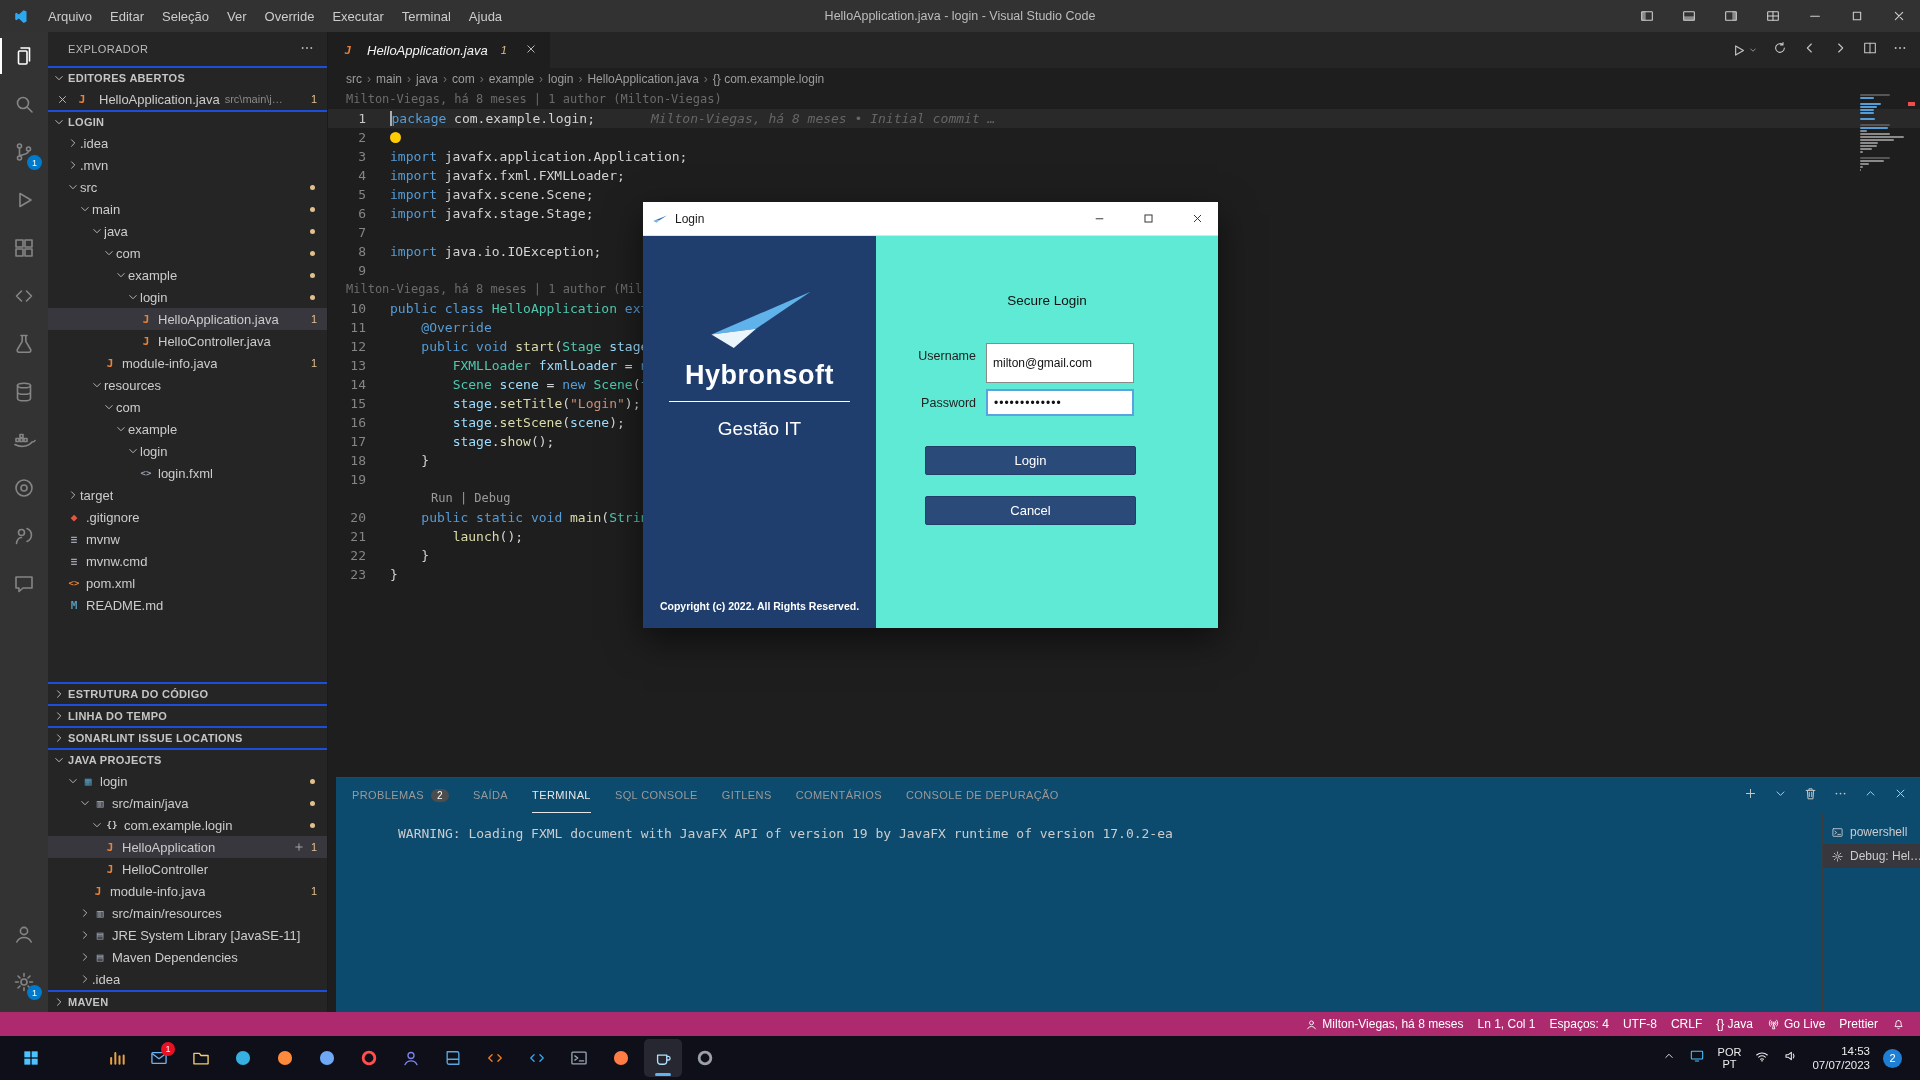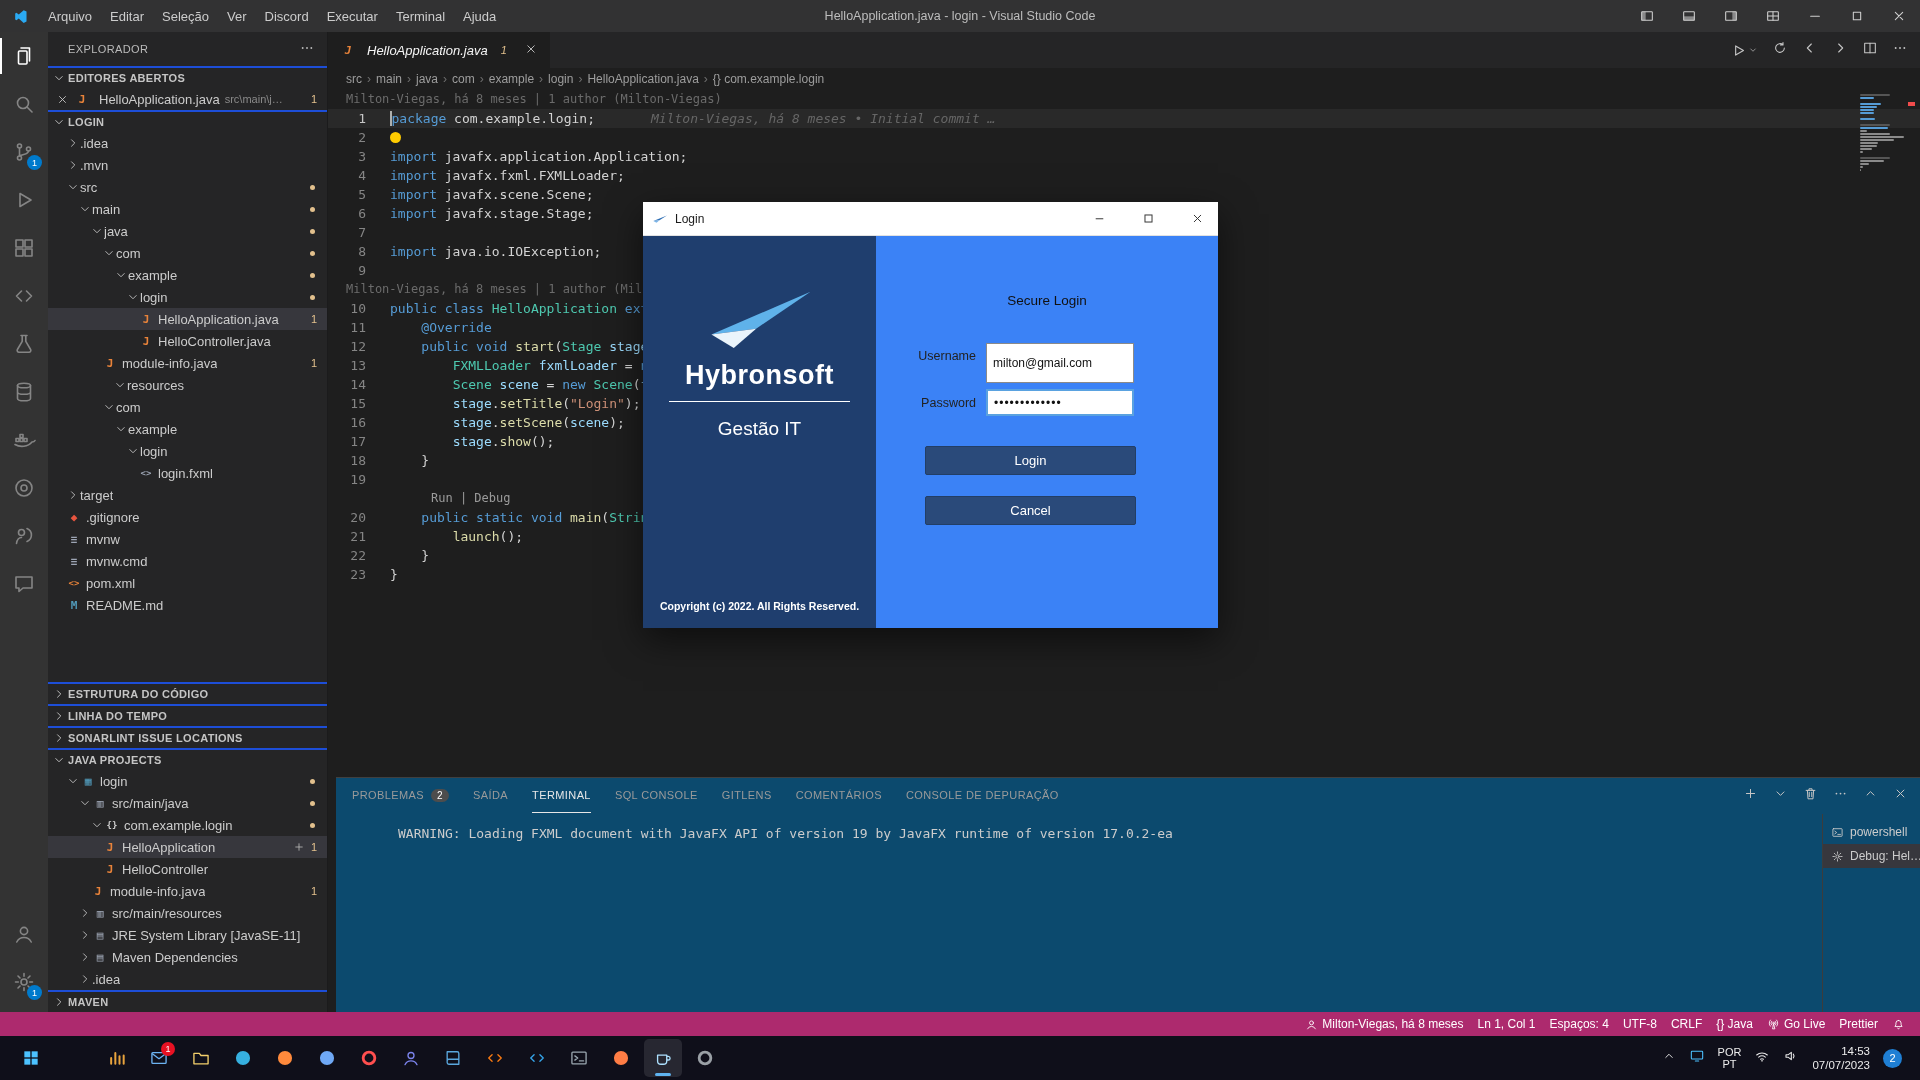--- a/index.html
+++ b/index.html
@@ -107,21 +107,21 @@
   .dlg-tb{height:34px;background:#ffffff;display:flex;align-items:center;padding-left:9px;gap:7px;border-bottom:1px solid #e2e2e2;}
   .dlg-title{color:#1a1a1a;font-size:12px;}
   .dlg-btn{width:42px;height:34px;display:flex;align-items:center;justify-content:center;color:#333333;}
   .dlg-btn.first{margin-left:auto;}
   .dlg-body{flex:1;display:flex;}
   .dlg-left{width:233px;background:#1f3e6e;position:relative;text-align:center;color:#ffffff;}
   .logo-wrap{margin-top:48px;}
   .brand-name{font-size:27px;font-weight:bold;letter-spacing:.5px;padding-bottom:10px;border-bottom:1.5px solid #ffffff;margin:4px 26px 0;}
   .brand-tag{font-size:19px;margin-top:16px;}
   .brand-copy{position:absolute;bottom:16px;left:0;right:0;font-size:10.5px;font-weight:bold;}
-  .dlg-right{flex:1;background:#3b82f6;position:relative;color:#111111;}
+  .dlg-right{flex:1;background:#5eead4;position:relative;color:#111111;}
   .dlg-heading{position:absolute;top:57px;left:0;right:0;text-align:center;font-size:13.5px;}
   .dlg-label{position:absolute;left:0;width:100px;text-align:right;font-size:12.5px;color:#222;}
   .lb-user{top:113px;} .lb-pass{top:160px;}
   .dlg-input{position:absolute;left:110px;width:148px;background:#ffffff;font-size:12px;padding:0 6px;color:#111;}
   .in-user{top:107px;height:40px;border:1px solid #8a8a8a;}
   .in-pass{top:153px;height:27px;border:2px solid #5aa2e0;letter-spacing:1px;}
   .dlg-bt{position:absolute;left:49px;width:211px;height:29px;background:#2a4a7a;color:#ffffff;border:1px solid #223e66;border-radius:2px;font-size:13px;}
   .bt-login{top:210px;} .bt-cancel{top:260px;}
 </style>
 </head>
@@ -133,21 +133,21 @@
     <span class="ic vslogo">
       <svg width="17" height="17" viewBox="0 0 24 24">
           <path fill="#2aa9f2" d="M16.5 3l-7 6.2-3.2-2.4-1.8.9v8.6l1.8.9 3.2-2.4 7 6.2 4-1.9V4.9z"></path>
         </svg>
     </span>
     <div id="menubar">
         <span class="menu-item">Arquivo</span>
         <span class="menu-item">Editar</span>
         <span class="menu-item">Seleção</span>
         <span class="menu-item">Ver</span>
-        <span class="menu-item">Discord</span>
+        <span class="menu-item">Override</span>
         <span class="menu-item">Executar</span>
         <span class="menu-item">Terminal</span>
         <span class="menu-item">Ajuda</span>
       </div>
     <div class="win-title">HelloApplication.java - login - Visual Studio Code</div>
     <div class="win-controls">
         <span class="wc-btn">
           <span class="ic">
             <svg width="16" height="16" viewBox="0 0 24 24" fill="none" stroke="currentColor" stroke-width="1.6" stroke-linecap="round" stroke-linejoin="round">
               <rect x="4" y="5.5" width="16" height="13" rx="1"></rect>
@@ -456,21 +456,21 @@
           <span class="fi" style="color: rgb(232, 131, 58);">J</span>
           <span class="t-label">HelloController.java</span>
           <span class="flex1"></span>
         </div>
         <div class="tree-row" style="padding-left: 54px;">
           <span class="fi" style="color: rgb(232, 131, 58);">J</span>
           <span class="t-label">module-info.java</span>
           <span class="flex1"></span>
           <span class="t-badge">1</span>
         </div>
-        <div class="tree-row" style="padding-left: 65px;">
+        <div class="tree-row" style="padding-left: 42px;">
           <span class="ic">
             <svg width="14" height="14" viewBox="0 0 24 24" fill="none" stroke="currentColor" stroke-width="1.6" stroke-linecap="round" stroke-linejoin="round">
               <path d="M6.5 9.5l5.5 5.5 5.5-5.5"></path>
             </svg>
           </span>
           <span class="t-label">resources</span>
           <span class="flex1"></span>
         </div>
         <div class="tree-row" style="padding-left: 54px;">
           <span class="ic">

